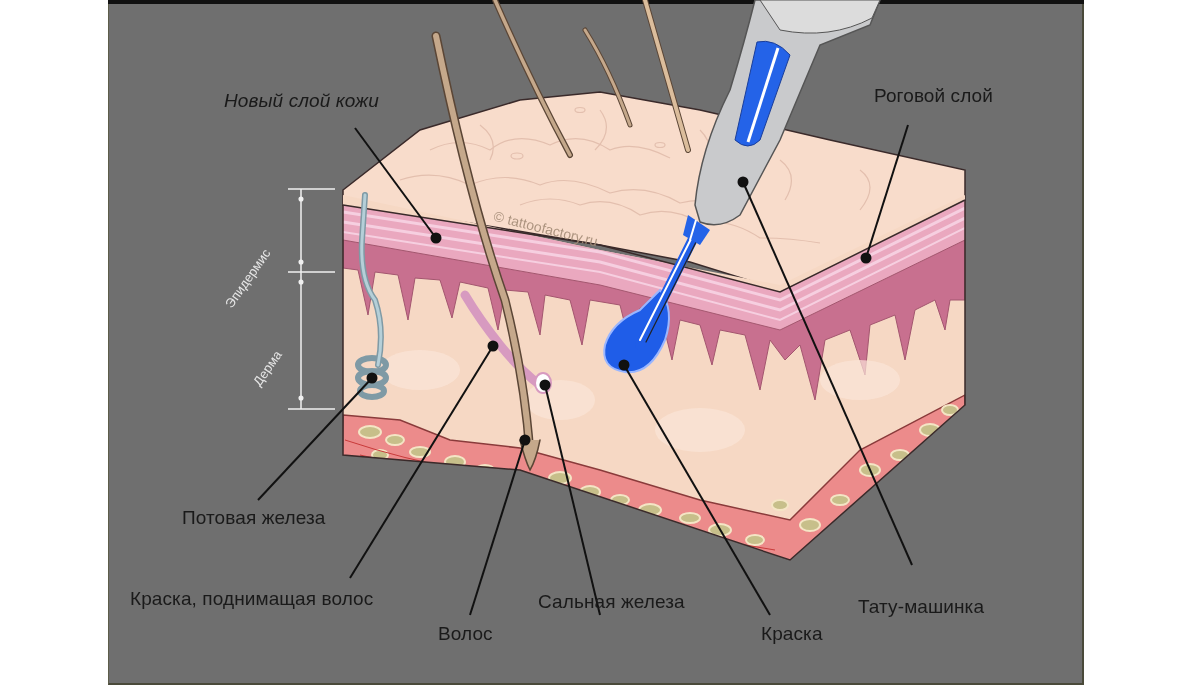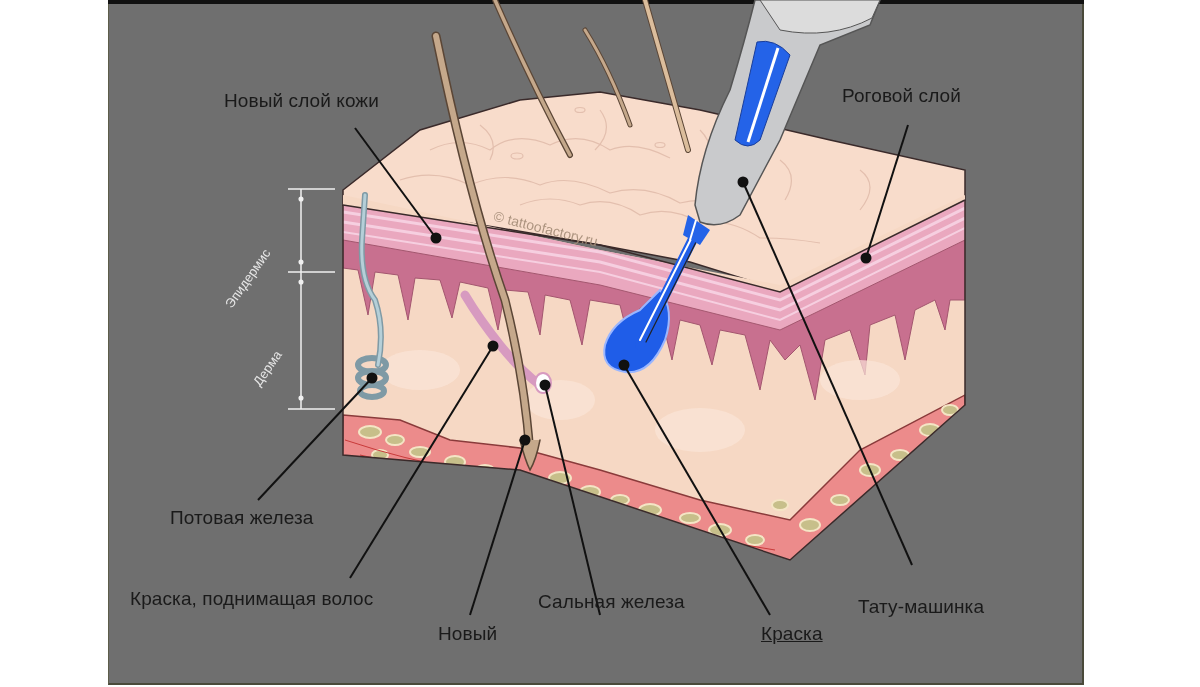--- a/index.html
+++ b/index.html
@@ -162,20 +162,20 @@
     <line x1="912" y1="565" x2="743" y2="182"></line>
       <circle cx="743" cy="182" r="4.5"></circle>
   </g>
 </svg>
 
 <div class="wm" style="left:496px; top:208px;">© tattoofactory.ru</div>
 
 <div class="vlabel" style="left:222px; top:302px; transform: rotate(-55deg);">Эпидермис</div>
 <div class="vlabel" style="left:250px; top:380px; transform: rotate(-55deg);">Дерма</div>
 
-<div class="label" style="left:224px; top:90px;">Новый слой кожи</div>
-<div class="label" style="left:842px; top:85px;">Роговой слой</div>
-<div class="label" style="left:170px; top:507px;">Потовая железа</div>
+<div class="label" style="left:224px; top:90px;font-style:italic;">Новый слой кожи</div>
+<div class="label" style="left:874px; top:85px;">Роговой слой</div>
+<div class="label" style="left:182px; top:507px;">Потовая железа</div>
 <div class="label" style="left:130px; top:588px;">Краска, поднимащая волос</div>
-<div class="label" style="left:438px; top:623px;">Новый</div>
+<div class="label" style="left:438px; top:623px;">Волос</div>
 <div class="label" style="left:538px; top:591px;">Сальная железа</div>
-<div class="label" style="left:761px; top:623px;text-decoration:underline;">Краска</div>
+<div class="label" style="left:761px; top:623px;">Краска</div>
 <div class="label" style="left:858px; top:596px;">Тату-машинка</div>
 
 </body></html>

